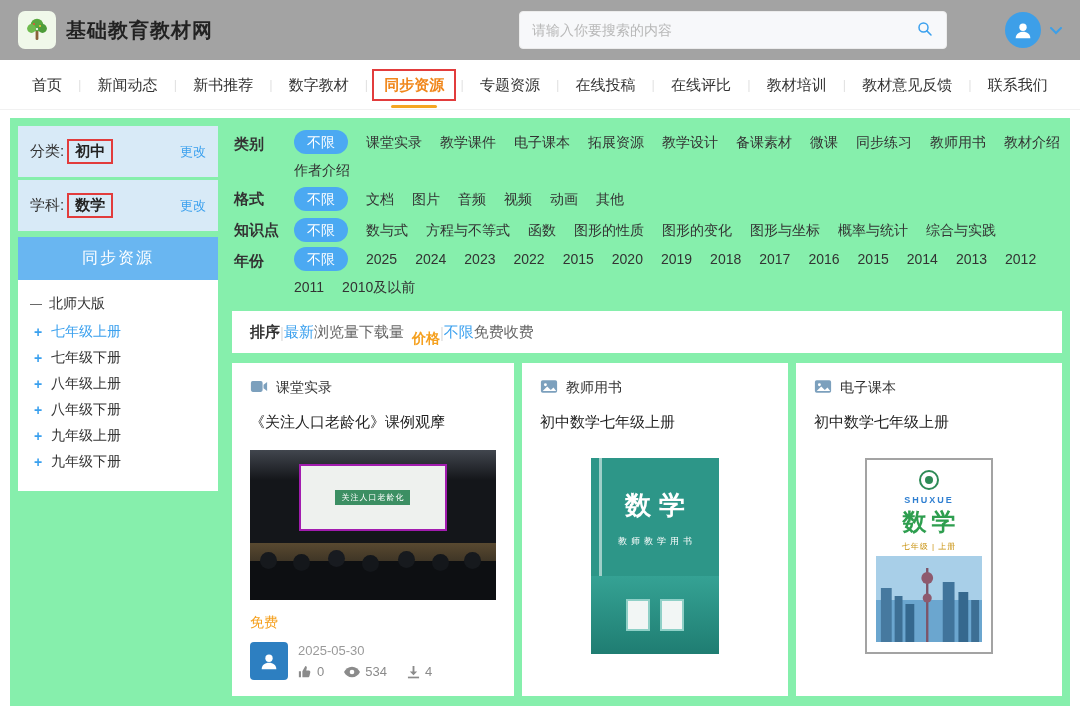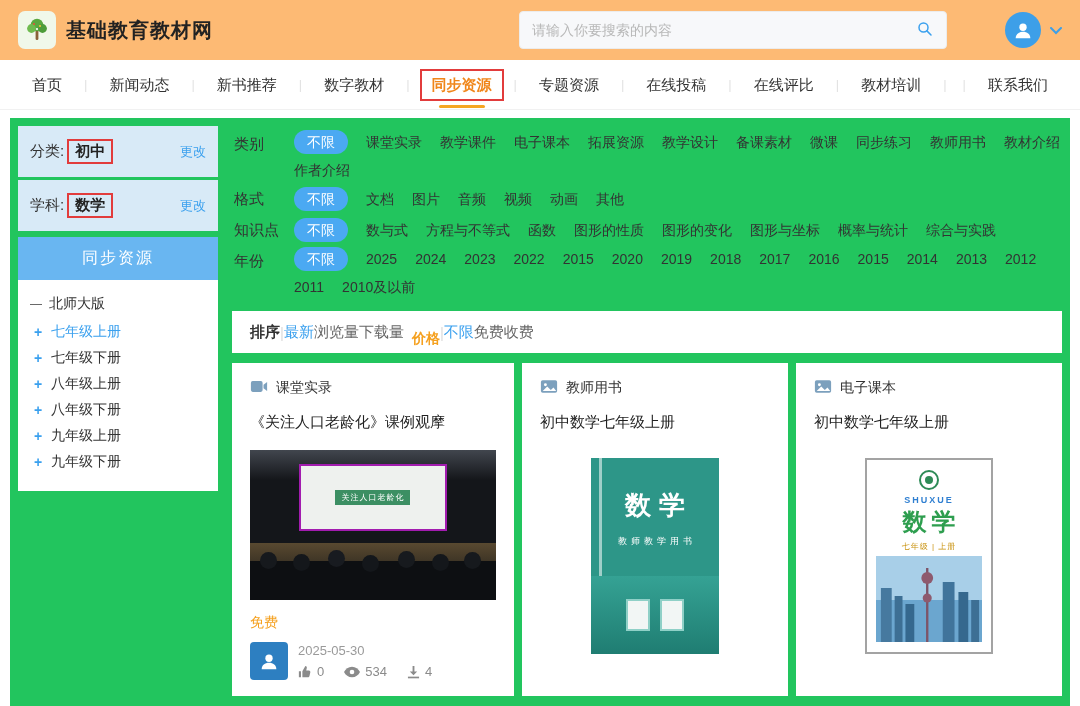--- a/index.html
+++ b/index.html
@@ -4,58 +4,58 @@
 <style>
   * { box-sizing: border-box; margin: 0; padding: 0; }
   html,body { width:1080px; height:706px; }
   body {
     background:#fff;
     font-family:"Liberation Sans","DejaVu Sans",sans-serif;
     color:#333; overflow:hidden; font-size:14px;
   }
 
   
-  .topbar { height:60px; display:flex; align-items:center; padding:0 18px; background:#fdba74; }
+  .topbar { height:60px; display:flex; align-items:center; padding:0 18px; background:#a3a3a3; }
   .logo { width:38px; height:38px; border-radius:7px; background:#f0f8ea; display:flex; align-items:center; justify-content:center; flex-shrink:0; }
   .site-title { font-size:20px; font-weight:700; color:#222; margin-left:10px; letter-spacing:1px; }
   .search { margin-left:auto; margin-right:58px; width:428px; height:38px; background:#f7f8fa; border:1px solid #ececec; border-radius:4px; display:flex; align-items:center; padding:0 12px; }
   .search input { flex:1; border:none; background:transparent; outline:none; font-size:14px; color:#333; }
   .search input::placeholder { color:#b8b8b8; }
   .user { display:flex; align-items:center; gap:9px; }
   .avatar { width:36px; height:36px; border-radius:50%; background:#3d9fe8; display:flex; align-items:center; justify-content:center; }
 
   
   .nav { height:50px; display:flex; align-items:center; justify-content:space-between; padding:0 26px; background:#fff; border-bottom:1px solid #f1f1f1; }
   .nav-item { font-size:15px; color:#333; padding:0 6px; cursor:pointer; position:relative; line-height:50px; white-space:nowrap; }
   .nav-sep { color:#e3e3e3; font-size:13px; }
   .nav-item.active { color:#f0861a; font-weight:700; }
   .nav-item.active::before { content:''; position:absolute; top:9px; bottom:9px; left:-6px; right:-6px; border:2px solid #e23c3c; }
   .nav-item.active::after { content:''; position:absolute; left:50%; transform:translateX(-50%); bottom:2px; width:46px; height:3px; background:#f5a623; border-radius:2px; }
 
   
-  .page-body { margin:8px 10px 0; background:#22c55e; padding:8px; display:flex; gap:14px; height:588px; overflow:hidden; }
+  .page-body { margin:8px 10px 0; background:#86efac; padding:8px; display:flex; gap:14px; height:588px; overflow:hidden; }
 
   
   .sidebar { width:200px; flex-shrink:0; }
   .side-box { background:#d8eaf7; padding:13px 12px; display:flex; align-items:center; margin-bottom:3px; font-size:15px; }
   .annotated { border:2px solid #e23c3c; padding:1px 6px; margin-left:3px; font-weight:600; color:#222; }
   .change-link { margin-left:auto; color:#3aa0ee; font-size:13px; cursor:pointer; text-decoration:none; }
   .side-title { background:#69b6f1; color:#fff; text-align:center; padding:11px 0; font-size:16px; margin-top:6px; letter-spacing:2px; }
   .side-list { background:#fff; padding:12px 12px 16px; font-size:14px; }
   .edition-row { display:flex; gap:7px; align-items:center; color:#333; padding:3px 0 6px; }
   .dash-icon { color:#555; font-size:12px; }
   .grade { display:flex; gap:7px; align-items:center; padding:4px 0 4px 4px; color:#333; cursor:pointer; }
   .grade .plus { color:#3aa0ee; font-weight:700; font-size:14px; width:10px; }
   .grade.active .grade-label { color:#3aa0ee; }
 
   
   .content { flex:1; min-width:0; }
   .filters { padding:4px 0 0 2px; }
   .filter-row { display:flex; margin-bottom:3px; }
-  .filter-label { width:60px; flex-shrink:0; font-size:15px; color:#333; line-height:28px; }
+  .filter-label { width:60px; flex-shrink:0; font-size:15px; color:#333; line-height:28px;font-weight:bold; }
   .filter-options { display:flex; flex-wrap:wrap; column-gap:18px; row-gap:4px; align-items:center; }
   .filter-option { font-size:14px; color:#333; line-height:24px; cursor:pointer; white-space:nowrap; }
   .filter-option.pill { background:#4ba9f2; color:#fff; border-radius:14px; padding:2px 13px; line-height:20px; }
 
   .sortbar { background:#fff; height:42px; margin-top:12px; display:flex; align-items:center; padding:0 18px; font-size:15px; }
   .bar-label { color:#333; font-weight:600; }
   .bar-label.price { margin-left:8px; }
   .bar-sep { color:#ddd; }
   .bar-opt { color:#666; cursor:pointer; }
   .bar-opt.active { color:#3aa0ee; }
@@ -153,20 +153,21 @@
     <div class="nav-item active">同步资源</div>
     <span class="nav-sep">|</span>
     <div class="nav-item">专题资源</div>
     <span class="nav-sep">|</span>
     <div class="nav-item">在线投稿</div>
     <span class="nav-sep">|</span>
     <div class="nav-item">在线评比</div>
     <span class="nav-sep">|</span>
     <div class="nav-item">教材培训</div>
     <span class="nav-sep">|</span>
+    <div class="nav-item">教材意见反馈</div>
     <span class="nav-sep">|</span>
     <div class="nav-item">联系我们</div>
   </nav>
 
 <div class="page-body">
 
   <aside class="sidebar">
     <div class="side-box">
       <span>分类:</span>
       <span class="annotated">初中</span>

